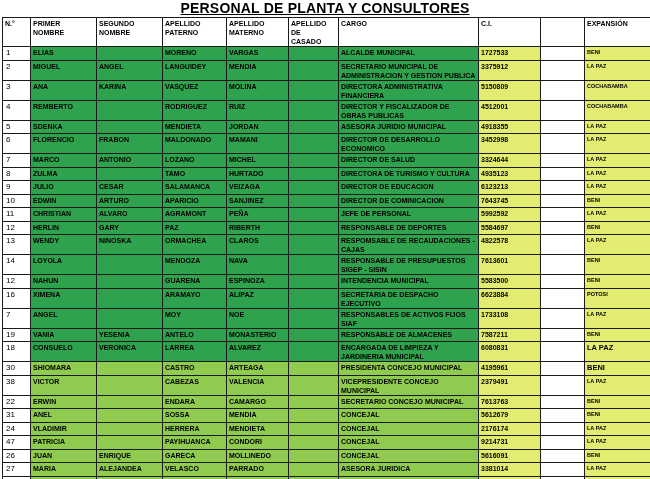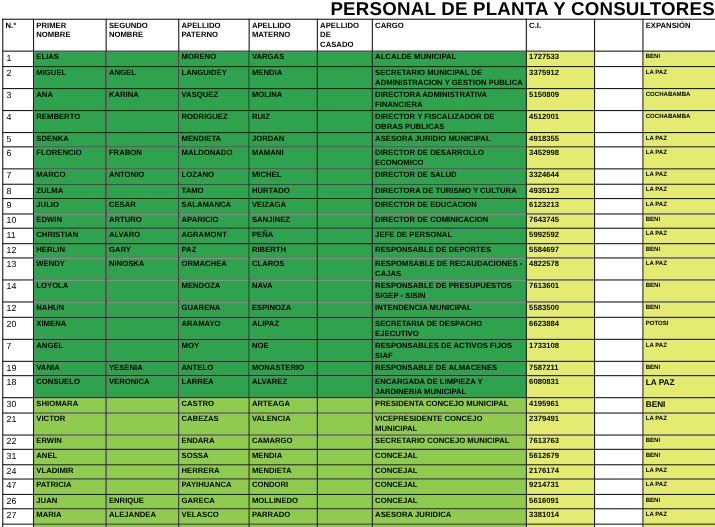--- a/index.html
+++ b/index.html
@@ -3,25 +3,26 @@
 <meta charset="utf-8">
 <style>
   html, body { margin: 0; padding: 0; }
   body {
     width: 650px; height: 479px; overflow: hidden;
     background: #ffffff;
     font-family: "Liberation Sans", sans-serif;
     color: #000;
   }
   .title {
-    text-align: right;
-    font-size: 17px; line-height: 13px;
+    text-align: center;
+    font-size: 14px; line-height: 13px;
     font-weight: 700;
     margin: 2px 0 2px 0;
     letter-spacing: 0.2px;
+    text-decoration: underline;
   }
   table.grid {
     border-collapse: collapse;
     table-layout: fixed;
     width: 648px;
     margin-left: 2px;
   }
   th, td {
     border: 1px solid #1b1b1b;
     padding: 1px 2px 0 2px;
@@ -267,21 +268,21 @@
     <td class="c-fill c-name"></td>
     <td class="c-fill c-name">GUARENA</td>
     <td class="c-fill c-name">ESPINOZA</td>
     <td class="c-fill c-name"></td>
     <td class="c-fill c-cargo">INTENDENCIA MUNICIPAL</td>
     <td class="c-ci">5583500</td>
     <td class="c-blank"></td>
     <td class="c-exp">BENI</td>
   </tr>
       <tr class="fill-green-dark">
-    <td class="c-num">20</td>
+    <td class="c-num">16</td>
     <td class="c-fill c-name">XIMENA</td>
     <td class="c-fill c-name"></td>
     <td class="c-fill c-name">ARAMAYO</td>
     <td class="c-fill c-name">ALIPAZ</td>
     <td class="c-fill c-name"></td>
     <td class="c-fill c-cargo">SECRETARIA DE DESPACHO EJECUTIVO</td>
     <td class="c-ci">6623884</td>
     <td class="c-blank"></td>
     <td class="c-exp">POTOSI</td>
   </tr>
@@ -327,21 +328,21 @@
     <td class="c-fill c-name"></td>
     <td class="c-fill c-name">CASTRO</td>
     <td class="c-fill c-name">ARTEAGA</td>
     <td class="c-fill c-name"></td>
     <td class="c-fill c-cargo">PRESIDENTA CONCEJO MUNICIPAL</td>
     <td class="c-ci">4195961</td>
     <td class="c-blank"></td>
     <td class="c-exp exp-large">BENI</td>
   </tr>
       <tr class="fill-green-light">
-    <td class="c-num">21</td>
+    <td class="c-num">38</td>
     <td class="c-fill c-name">VICTOR</td>
     <td class="c-fill c-name"></td>
     <td class="c-fill c-name">CABEZAS</td>
     <td class="c-fill c-name">VALENCIA</td>
     <td class="c-fill c-name"></td>
     <td class="c-fill c-cargo">VICEPRESIDENTE CONCEJO MUNICIPAL</td>
     <td class="c-ci">2379491</td>
     <td class="c-blank"></td>
     <td class="c-exp">LA PAZ</td>
   </tr>

